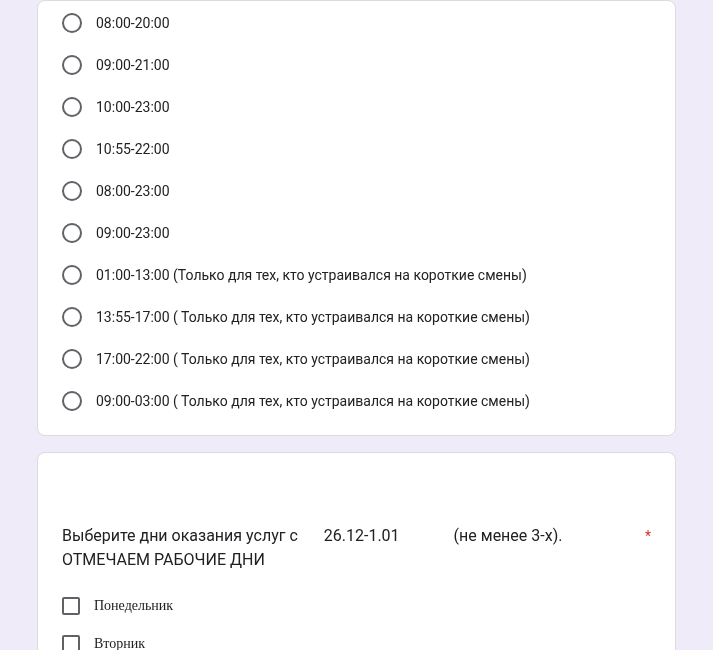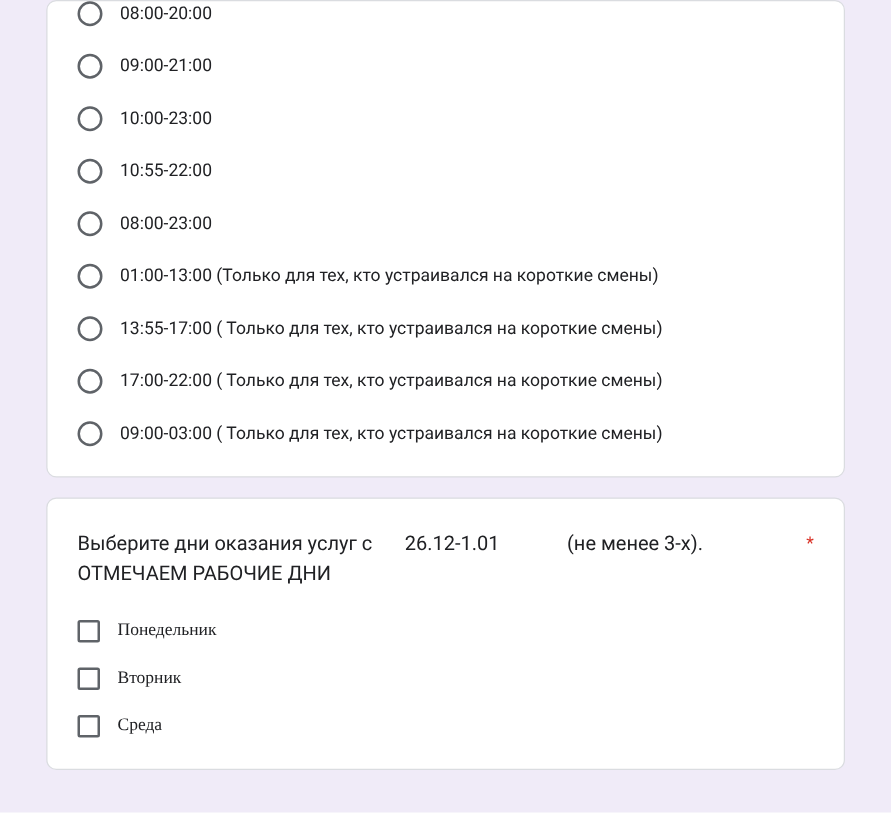--- a/index.html
+++ b/index.html
@@ -15,21 +15,21 @@
       min-height: 650px;
     }
     .card {
       background: #fff;
       border-radius: 8px;
       margin: 0 37px 16px 37px;
       padding: 24px;
       border: 1px solid #dadce0;
     }
     .card-top {
-      padding-top: 0;
+      padding-top: 12px;
     }
     .radio-group {
       display: flex;
       flex-direction: column;
       gap: 22px;
     }
     .radio-option {
       display: flex;
       align-items: center;
       gap: 14px;
@@ -47,20 +47,21 @@
       color: #202124;
       line-height: 20px;
     }
     .question-title {
       font-size: 16px;
       color: #202124;
       line-height: 24px;
       margin-bottom: 24px;
       position: relative;
       padding-right: 20px;
+      margin-top: 47px;
     }
     .question-title .title-line1 {
       display: block;
     }
     .required-star {
       color: #d93025;
       position: absolute;
       right: 0;
       top: 0;
       font-size: 14px;
@@ -118,20 +119,24 @@
     <label class="radio-option">
       <span class="radio-circle"></span>
       <span class="radio-label">10:55-22:00</span>
     </label>
     <label class="radio-option">
       <span class="radio-circle"></span>
       <span class="radio-label">08:00-23:00</span>
     </label>
     <label class="radio-option">
       <span class="radio-circle"></span>
+      <span class="radio-label">09:00-23:00</span>
+    </label>
+    <label class="radio-option">
+      <span class="radio-circle"></span>
       <span class="radio-label">01:00-13:00 (Только для тех, кто устраивался на короткие смены)</span>
     </label>
     <label class="radio-option">
       <span class="radio-circle"></span>
       <span class="radio-label">13:55-17:00 ( Только для тех, кто устраивался на короткие смены)</span>
     </label>
     <label class="radio-option">
       <span class="radio-circle"></span>
       <span class="radio-label">17:00-22:00 ( Только для тех, кто устраивался на короткие смены)</span>
     </label>

